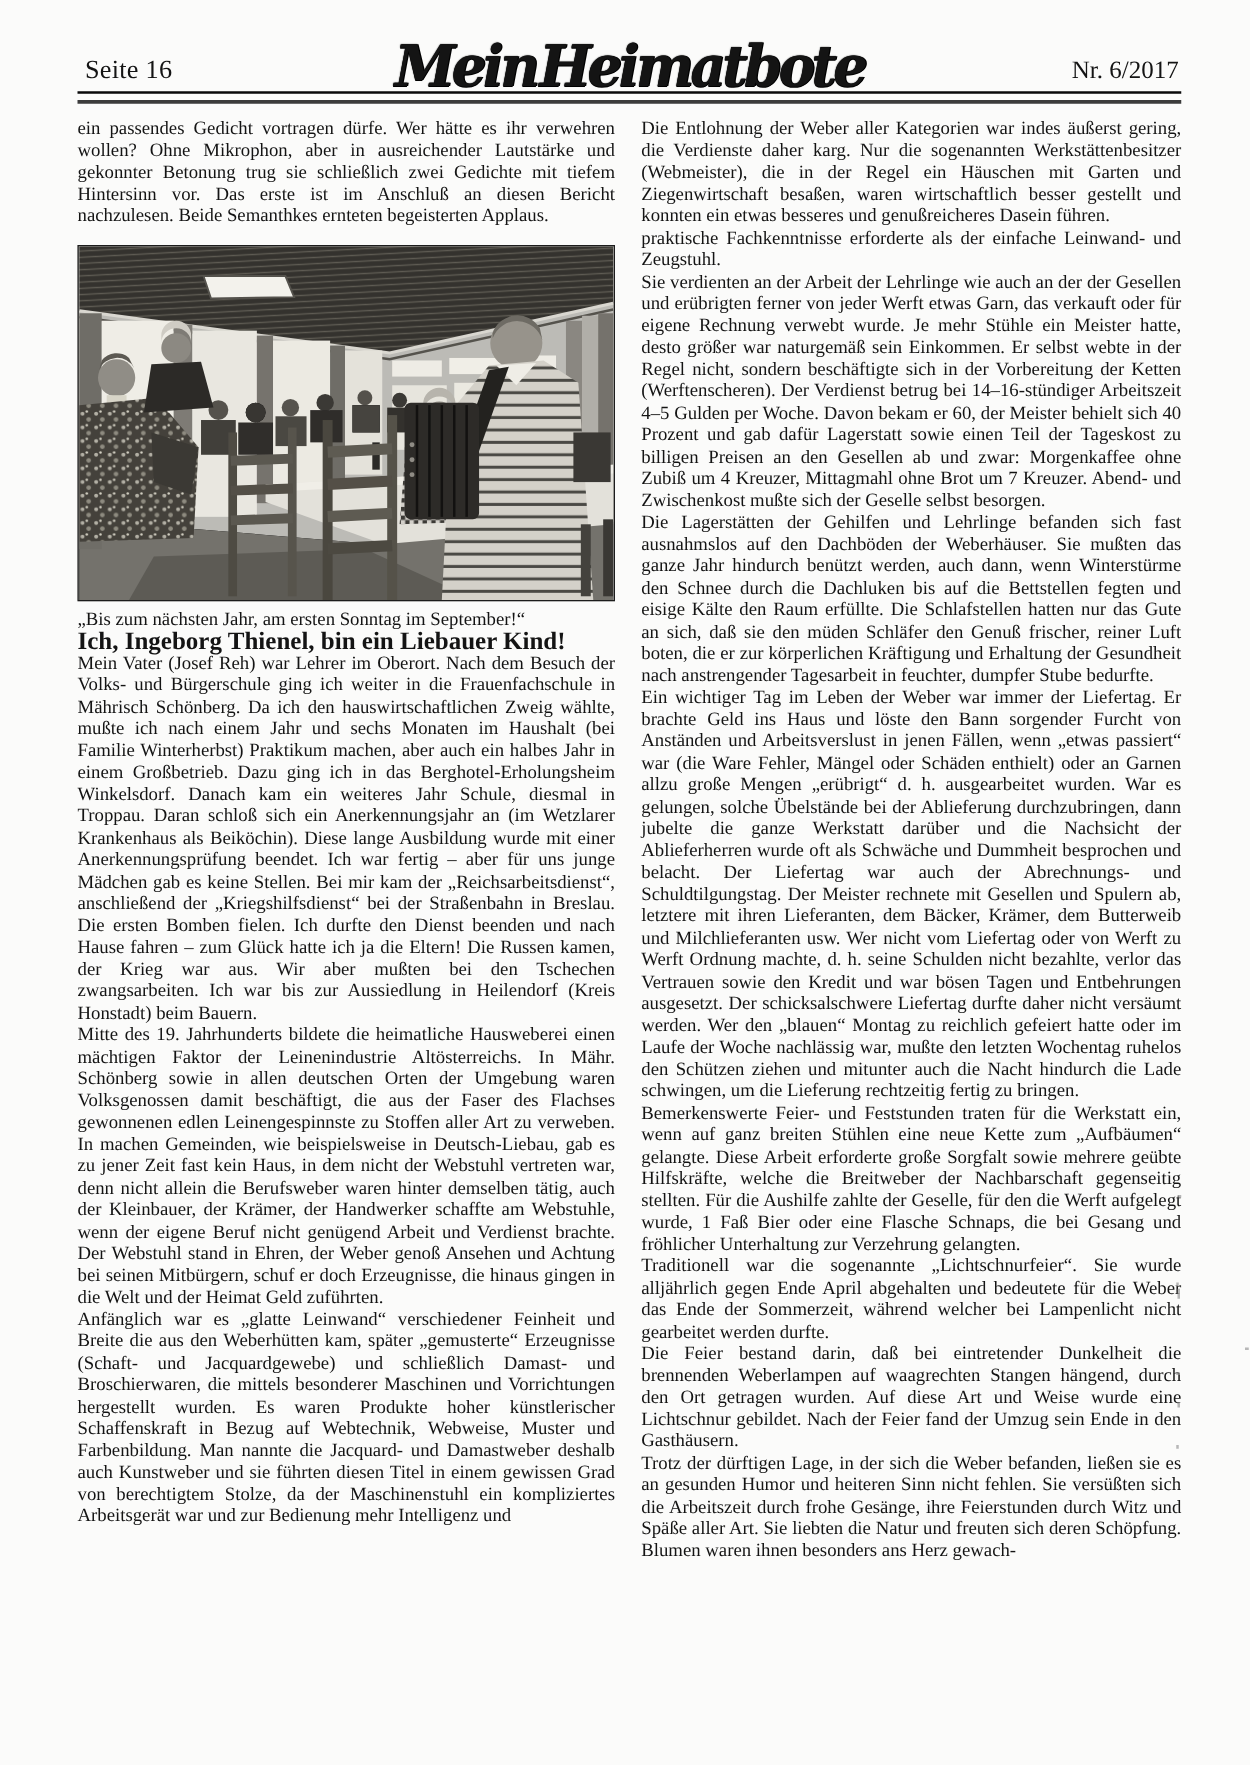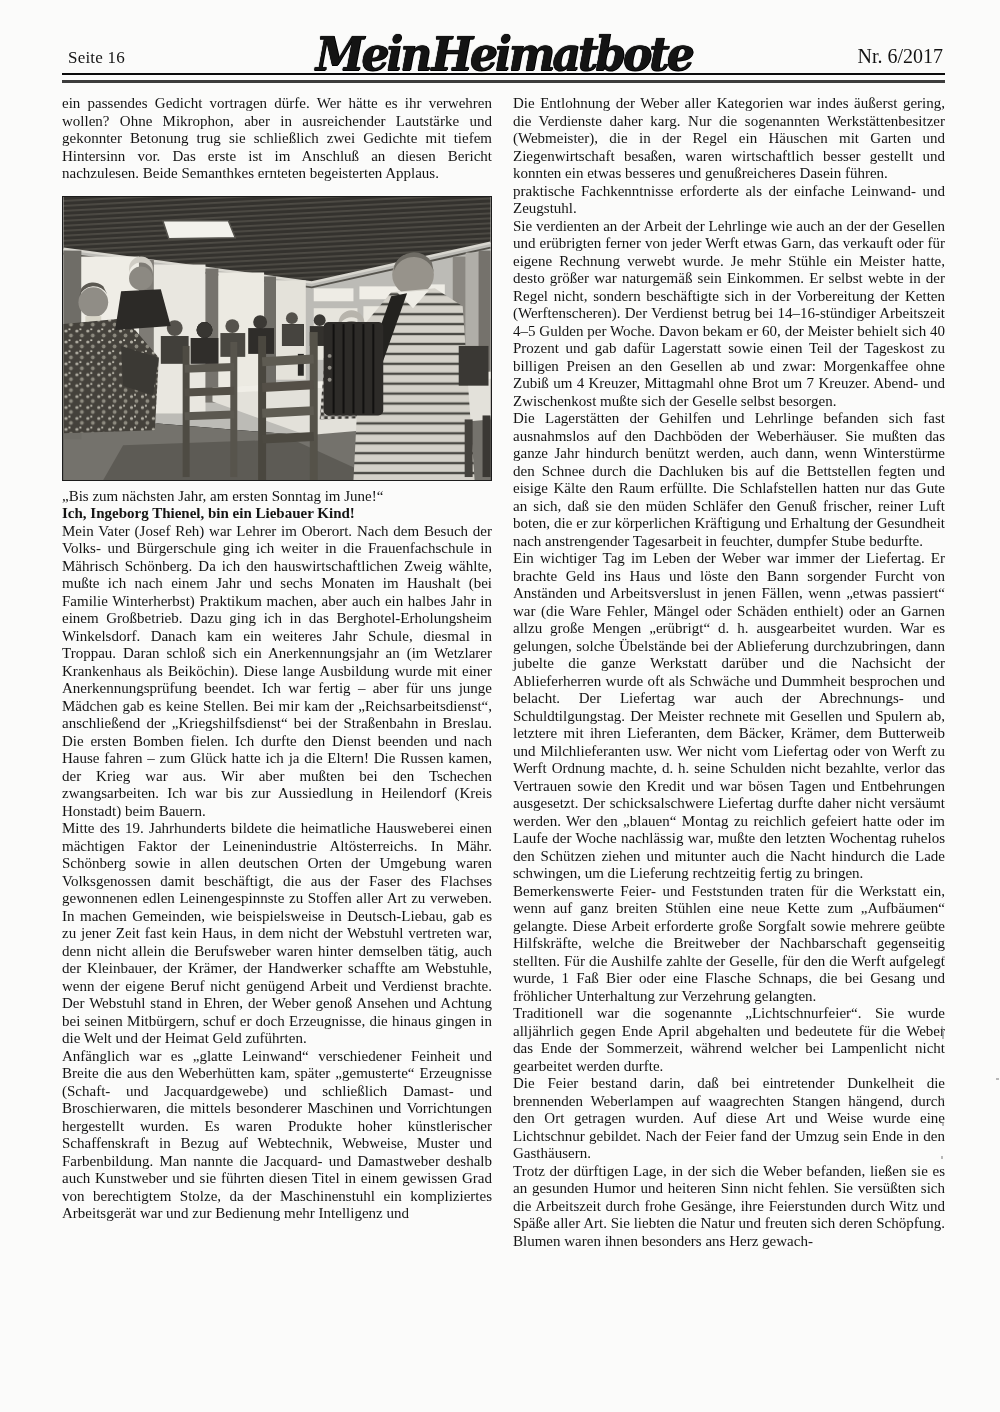--- a/index.html
+++ b/index.html
@@ -10,21 +10,21 @@
     font-family:"Liberation Serif", serif;
     position:relative;
     overflow:hidden;
   }
   .page { position:relative; width:1000px; height:1412px; }
 
   
   .header { position:relative; height:70px; margin:0 55px 0 62px; }
   .page-label {
     position:absolute; left:6px; bottom:2px;
-    font-size:17px; letter-spacing:.2px;
+    font-size:21px; letter-spacing:.2px;
   }
   .issue-label {
     position:absolute; right:2px; bottom:2px;
     font-size:20px;
   }
   .masthead {
     position:absolute; left:0; right:0; bottom:-6px;
     text-align:center;
     font-family:"DejaVu Serif", serif;
     font-weight:bold; font-style:italic;
@@ -42,21 +42,21 @@
     margin:12px 55px 0 62px;
     font-size:15px; line-height:17.5px;
     text-align:justify;
     hyphens:auto; -webkit-hyphens:auto;
   }
   .col-left  { width:430px; flex:0 0 430px; }
   .col-right { width:432px; flex:0 0 432px; }
   .col p { margin:0; }
   .col p.quote-line { text-align:left; }
   h2.subhead {
-    margin:0; font-size:15px; line-height:17.5px;
+    margin:0; font-size:20px; line-height:17.5px;
     font-weight:bold;
   }
   h2.subhead.spaced { margin-top:17px; }
 
   
   .photo-wrap {
     width:430px; height:285px;
     margin:13px 0 7px 0;
     border:1px solid #1c1c1c;
     box-sizing:border-box;
@@ -231,21 +231,21 @@
           </g>
 
           <g>
             <rect x="398" y="150" width="30" height="40" fill="#3a3834"></rect>
             <rect x="404" y="224" width="8" height="58" fill="#44423d"></rect>
             <rect x="422" y="220" width="8" height="62" fill="#3a3834"></rect>
           </g>
         </svg>
       </div>
 
-      <p class="quote-line">„Bis zum nächsten Jahr, am ersten Sonntag im June!“</p>
+      <p class="quote-line">„Bis zum nächsten Jahr, am ersten Sonntag im September!“</p>
 
       <h2 class="subhead">Ich, Ingeborg Thienel, bin ein Liebauer Kind!</h2>
       <p>Mein Vater (Josef Reh) war Lehrer im Oberort. Nach dem Besuch der Volks- und Bürgerschule ging ich weiter in die Frauenfachschule in Mährisch Schönberg. Da ich den hauswirtschaftlichen Zweig wählte, mußte ich nach einem Jahr und sechs Monaten im Haushalt (bei Familie Winterherbst) Praktikum machen, aber auch ein halbes Jahr in einem Großbetrieb. Dazu ging ich in das Berghotel-Erholungsheim Winkelsdorf. Danach kam ein weiteres Jahr Schule, diesmal in Troppau. Daran schloß sich ein Anerkennungsjahr an (im Wetzlarer Krankenhaus als Beiköchin). Diese lange Ausbildung wurde mit einer Anerkennungsprüfung beendet. Ich war fertig – aber für uns junge Mädchen gab es keine Stellen. Bei mir kam der „Reichsarbeitsdienst“, anschließend der „Kriegshilfsdienst“ bei der Straßenbahn in Breslau. Die ersten Bomben fielen. Ich durfte den Dienst beenden und nach Hause fahren – zum Glück hatte ich ja die Eltern! Die Russen kamen, der Krieg war aus. Wir aber mußten bei den Tschechen zwangsarbeiten. Ich war bis zur Aussiedlung in Heilendorf (Kreis Honstadt) beim Bauern.</p>
 
       <p>Mitte des 19. Jahrhunderts bildete die heimatliche Hausweberei einen mächtigen Faktor der Leinenindustrie Altösterreichs. In Mähr. Schönberg sowie in allen deutschen Orten der Umgebung waren Volksgenossen damit beschäftigt, die aus der Faser des Flachses gewonnenen edlen Leinengespinnste zu Stoffen aller Art zu verweben. In machen Gemeinden, wie beispielsweise in Deutsch-Liebau, gab es zu jener Zeit fast kein Haus, in dem nicht der Webstuhl vertreten war, denn nicht allein die Berufsweber waren hinter demselben tätig, auch der Kleinbauer, der Krämer, der Handwerker schaffte am Webstuhle, wenn der eigene Beruf nicht genügend Arbeit und Verdienst brachte. Der Webstuhl stand in Ehren, der Weber genoß Ansehen und Achtung bei seinen Mitbürgern, schuf er doch Erzeugnisse, die hinaus gingen in die Welt und der Heimat Geld zuführten.</p>
       <p>Anfänglich war es „glatte Leinwand“ verschiedener Feinheit und Breite die aus den Weberhütten kam, später „gemusterte“ Erzeugnisse (Schaft- und Jacquardgewebe) und schließlich Damast- und Broschierwaren, die mittels besonderer Maschinen und Vorrichtungen hergestellt wurden. Es waren Produkte hoher künstlerischer Schaffenskraft in Bezug auf Webtechnik, Webweise, Muster und Farbenbildung. Man nannte die Jacquard- und Damastweber deshalb auch Kunstweber und sie führten diesen Titel in einem gewissen Grad von berechtigtem Stolze, da der Maschinenstuhl ein kompliziertes Arbeitsgerät war und zur Bedienung mehr Intelligenz und</p>
     </div>
 
     <div class="col col-right">
       <p>Die Entlohnung der Weber aller Kategorien war indes äußerst gering, die Verdienste daher karg. Nur die sogenannten Werkstättenbesitzer (Webmeister), die in der Regel ein Häuschen mit Garten und Ziegenwirtschaft besaßen, waren wirtschaftlich besser gestellt und konnten ein etwas besseres und genußreicheres Dasein führen.</p>

